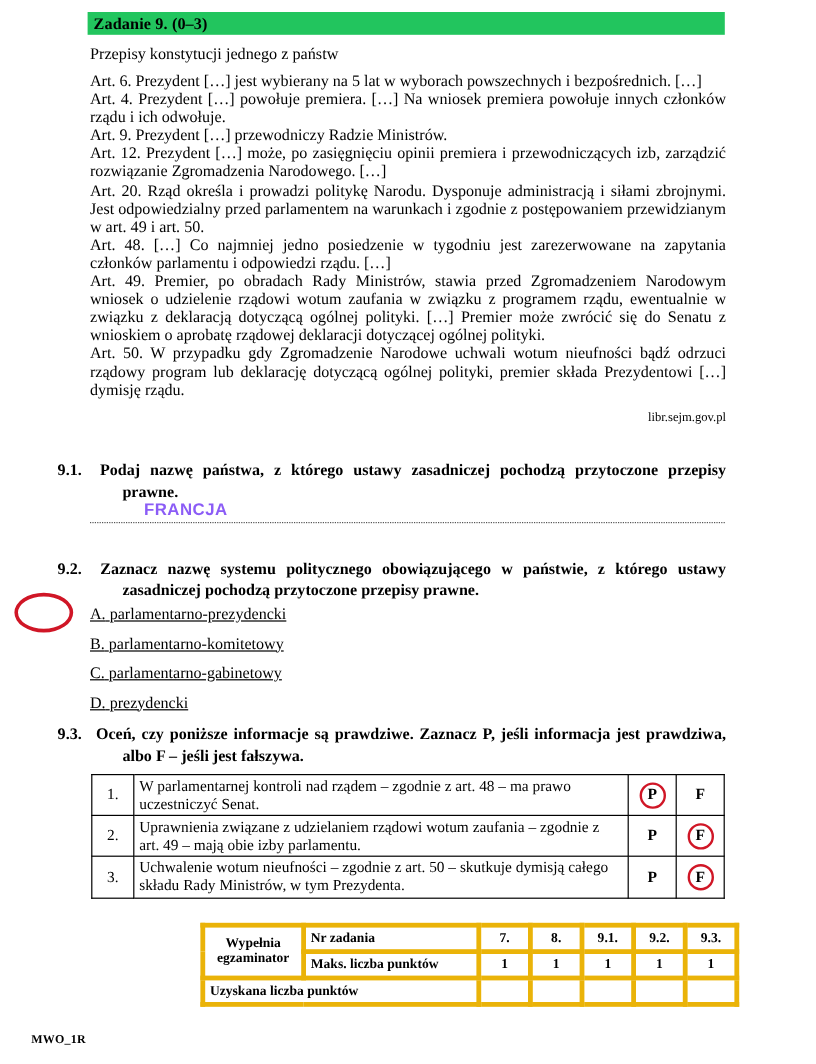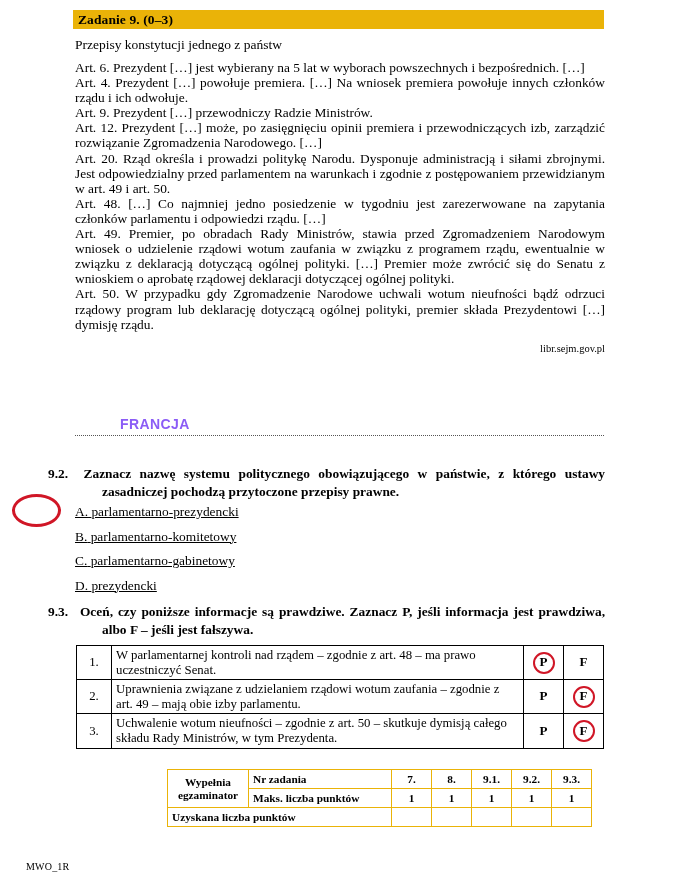--- a/index.html
+++ b/index.html
@@ -23,21 +23,21 @@
     height: 887px;
   }
 
   
   .task-header {
     position: absolute;
     left: 73px;
     top: 10px;
     width: 531px;
     height: 19px;
-    background: #eab308;
+    background: #22c55e;
     display: flex;
     align-items: center;
   }
   .task-header-label {
     font-size: 13.5px;
     font-weight: bold;
     padding-left: 5px;
     letter-spacing: 0.1px;
   }
 
@@ -198,21 +198,21 @@
 
   
   .score-table {
     position: absolute;
     left: 167px;
     top: 769px;
     border-collapse: collapse;
     font-size: 11.3px;
   }
   .score-table td {
-    border: 1px solid #eab308;
+    border: 4px solid #eab308;
     padding: 1px 4px;
     height: 16px;
     font-weight: bold;
     white-space: nowrap;
   }
   .score-label {
     width: 72px;
     text-align: center;
     line-height: 13px;
   }
@@ -224,21 +224,21 @@
     width: 31px;
     text-align: center;
   }
 
   
   .footer-code {
     position: absolute;
     left: 26px;
     top: 861px;
     font-size: 10px;
-    font-weight: normal;
+    font-weight: bold;
     letter-spacing: 0.2px;
   }
   .footer-page {
     position: absolute;
     left: 0;
     top: 867px;
     width: 680px;
     text-align: center;
     font-size: 12.5px;
   }
@@ -260,20 +260,23 @@
     <p>Art. 9.  Prezydent […] przewodniczy Radzie Ministrów.</p>
     <p>Art. 12.  Prezydent […] może, po zasięgnięciu opinii premiera i przewodniczących izb, zarządzić rozwiązanie Zgromadzenia Narodowego. […]</p>
     <p>Art. 20.  Rząd określa i prowadzi politykę Narodu. Dysponuje administracją i siłami zbrojnymi. Jest odpowiedzialny przed parlamentem na warunkach i zgodnie z postępowaniem przewidzianym w art. 49 i art. 50.</p>
     <p>Art. 48.  […] Co najmniej jedno posiedzenie w tygodniu jest zarezerwowane na zapytania członków parlamentu i odpowiedzi rządu. […]</p>
     <p>Art. 49.  Premier, po obradach Rady Ministrów, stawia przed Zgromadzeniem Narodowym wniosek o udzielenie rządowi wotum zaufania w związku z programem rządu, ewentualnie w związku z deklaracją dotyczącą ogólnej polityki. […] Premier może zwrócić się do Senatu z wnioskiem o aprobatę rządowej deklaracji dotyczącej ogólnej polityki.</p>
     <p>Art. 50.  W przypadku gdy Zgromadzenie Narodowe uchwali wotum nieufności bądź odrzuci rządowy program lub deklarację dotyczącą ogólnej polityki, premier składa Prezydentowi […] dymisję rządu.</p>
   </div>
 
   <div class="source-attrib">libr.sejm.gov.pl</div>
 
+  <div class="subq" id="subq-91">
+    <span class="subq-body"><span class="qnum">9.1.</span>&nbsp;<span>Podaj nazwę państwa, z którego ustawy zasadniczej pochodzą przytoczone przepisy prawne.</span></span>
+  </div>
 
   <div class="handwritten-answer">FRANCJA</div>
   <div class="answer-line"></div>
 
   <div class="subq" id="subq-92">
     <span class="subq-body"><span class="qnum">9.2.</span>&nbsp;<span>Zaznacz nazwę systemu politycznego obowiązującego w państwie, z którego ustawy zasadniczej pochodzą przytoczone przepisy prawne.</span></span>
   </div>
 
   <div class="options">
     <div class="option-row"><span class="option-letter">A.</span>&nbsp;<span>parlamentarno-prezydencki</span></div>

